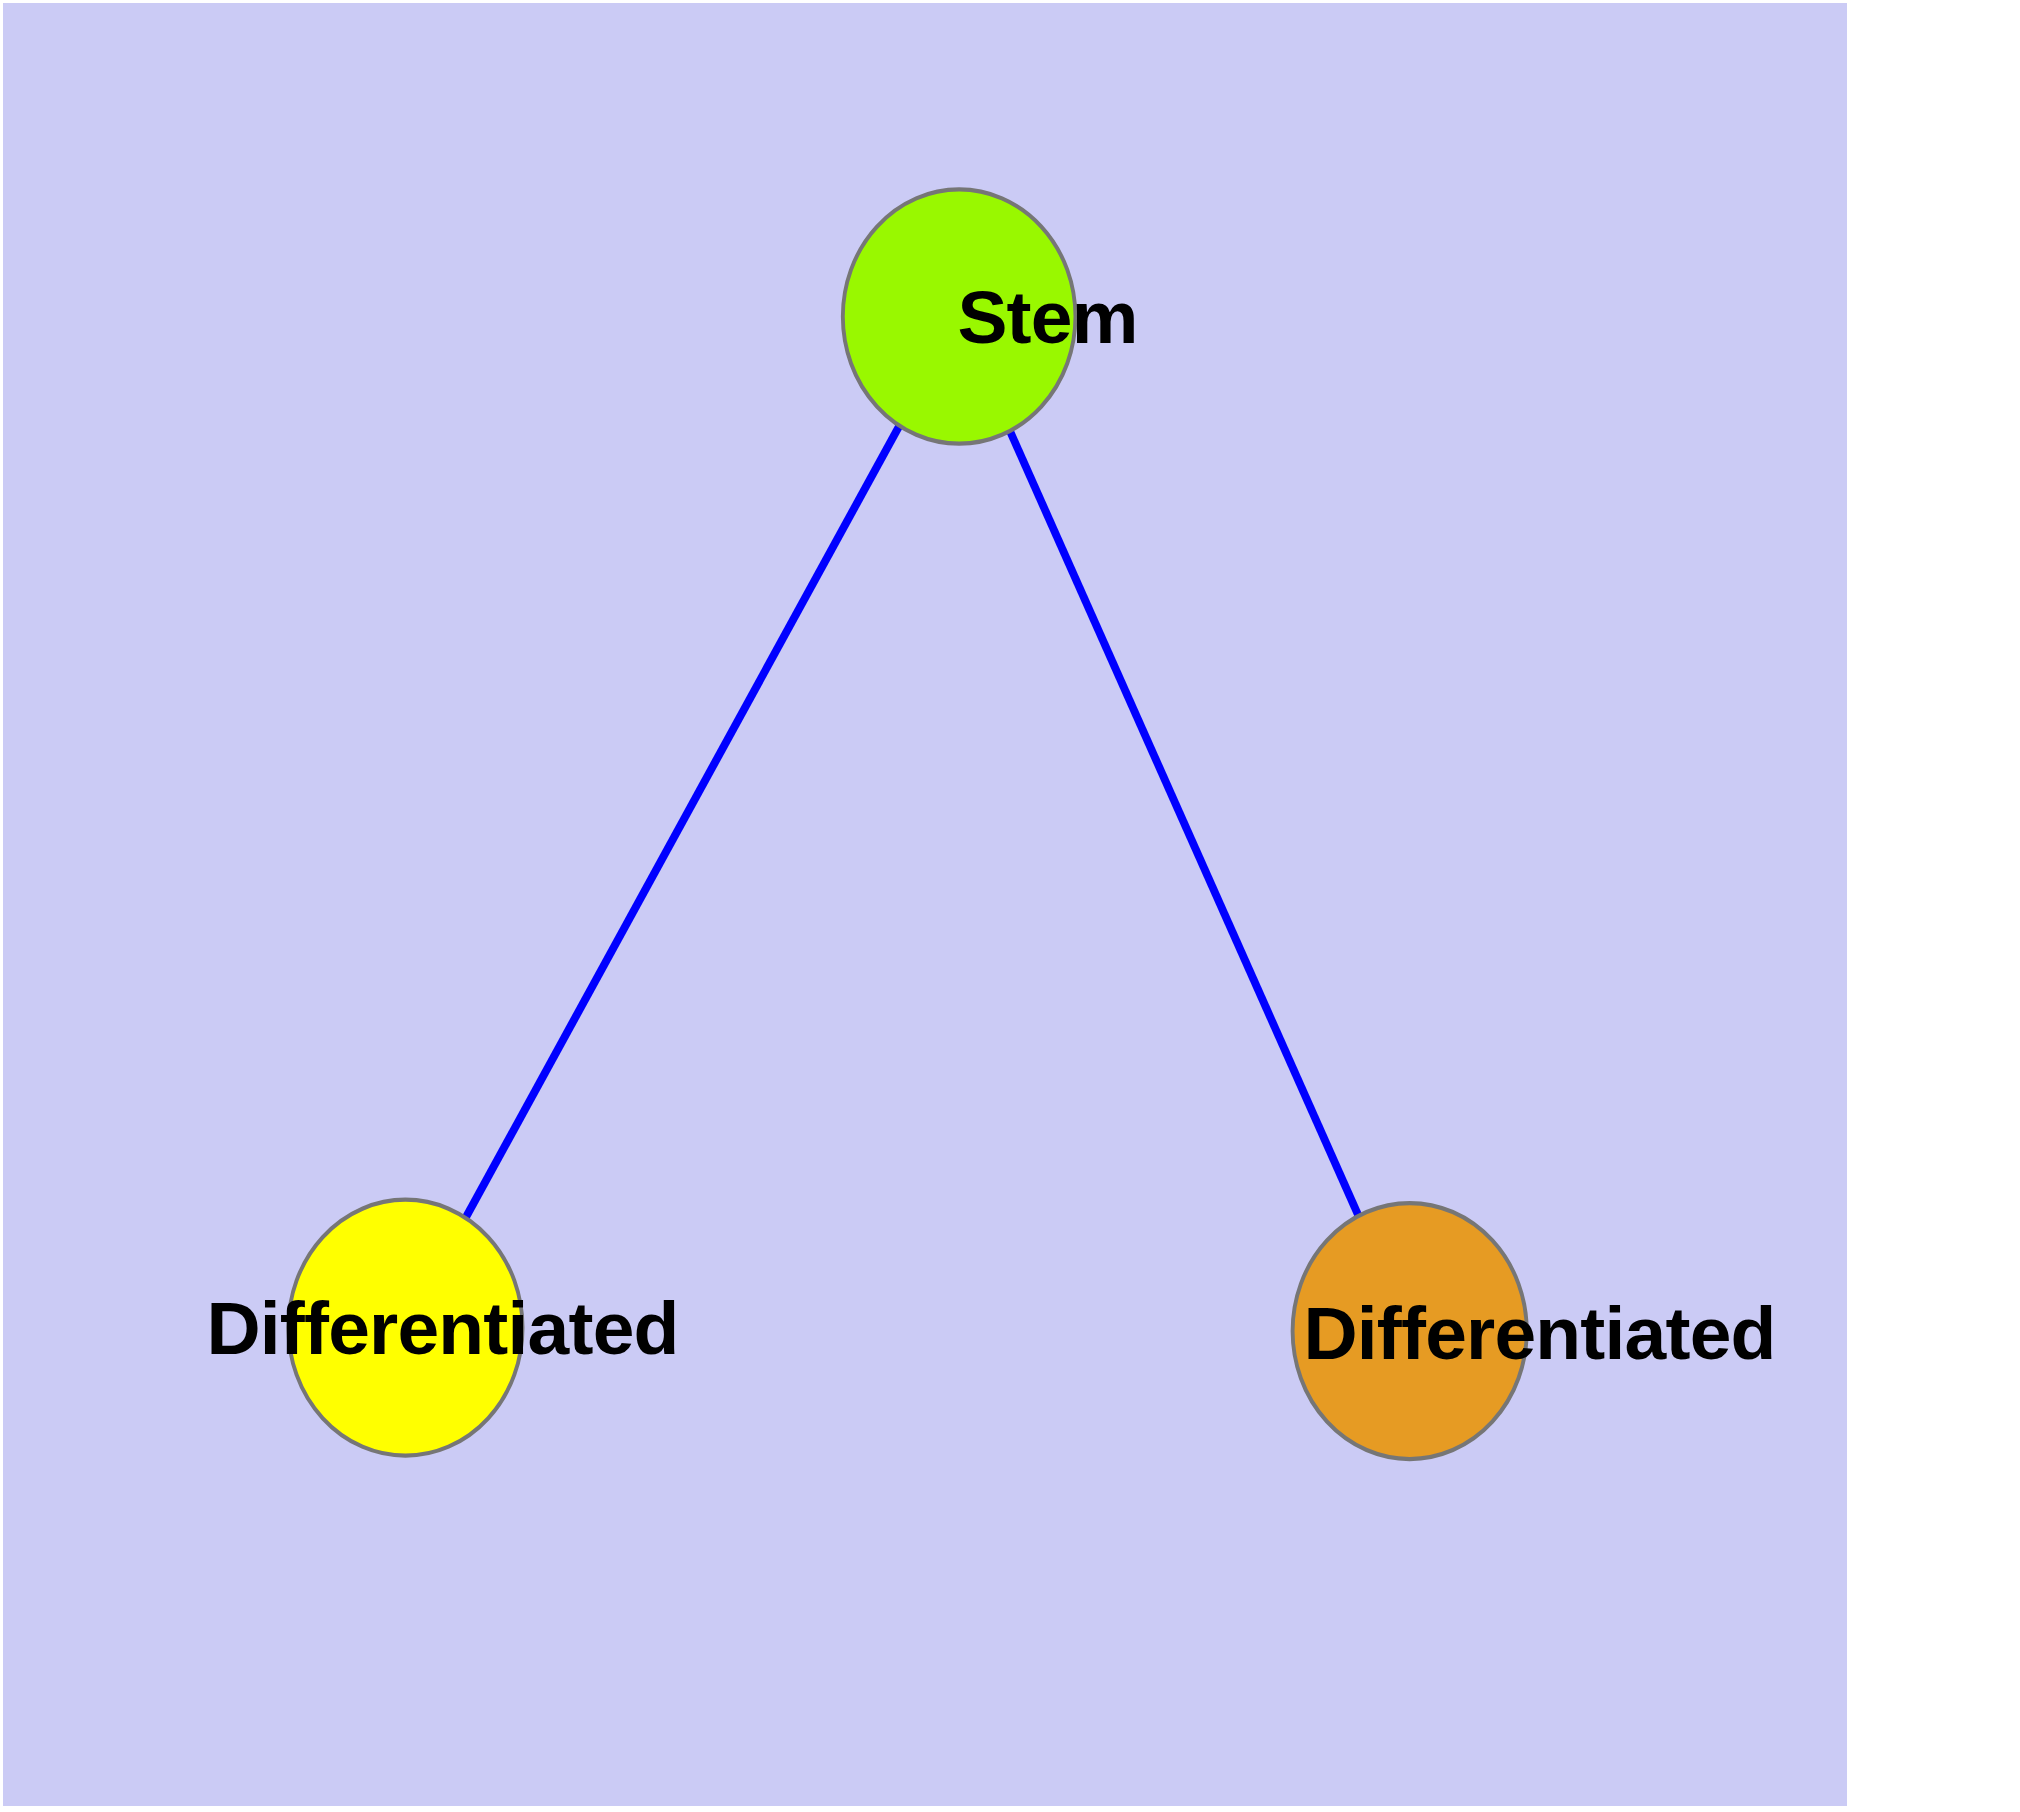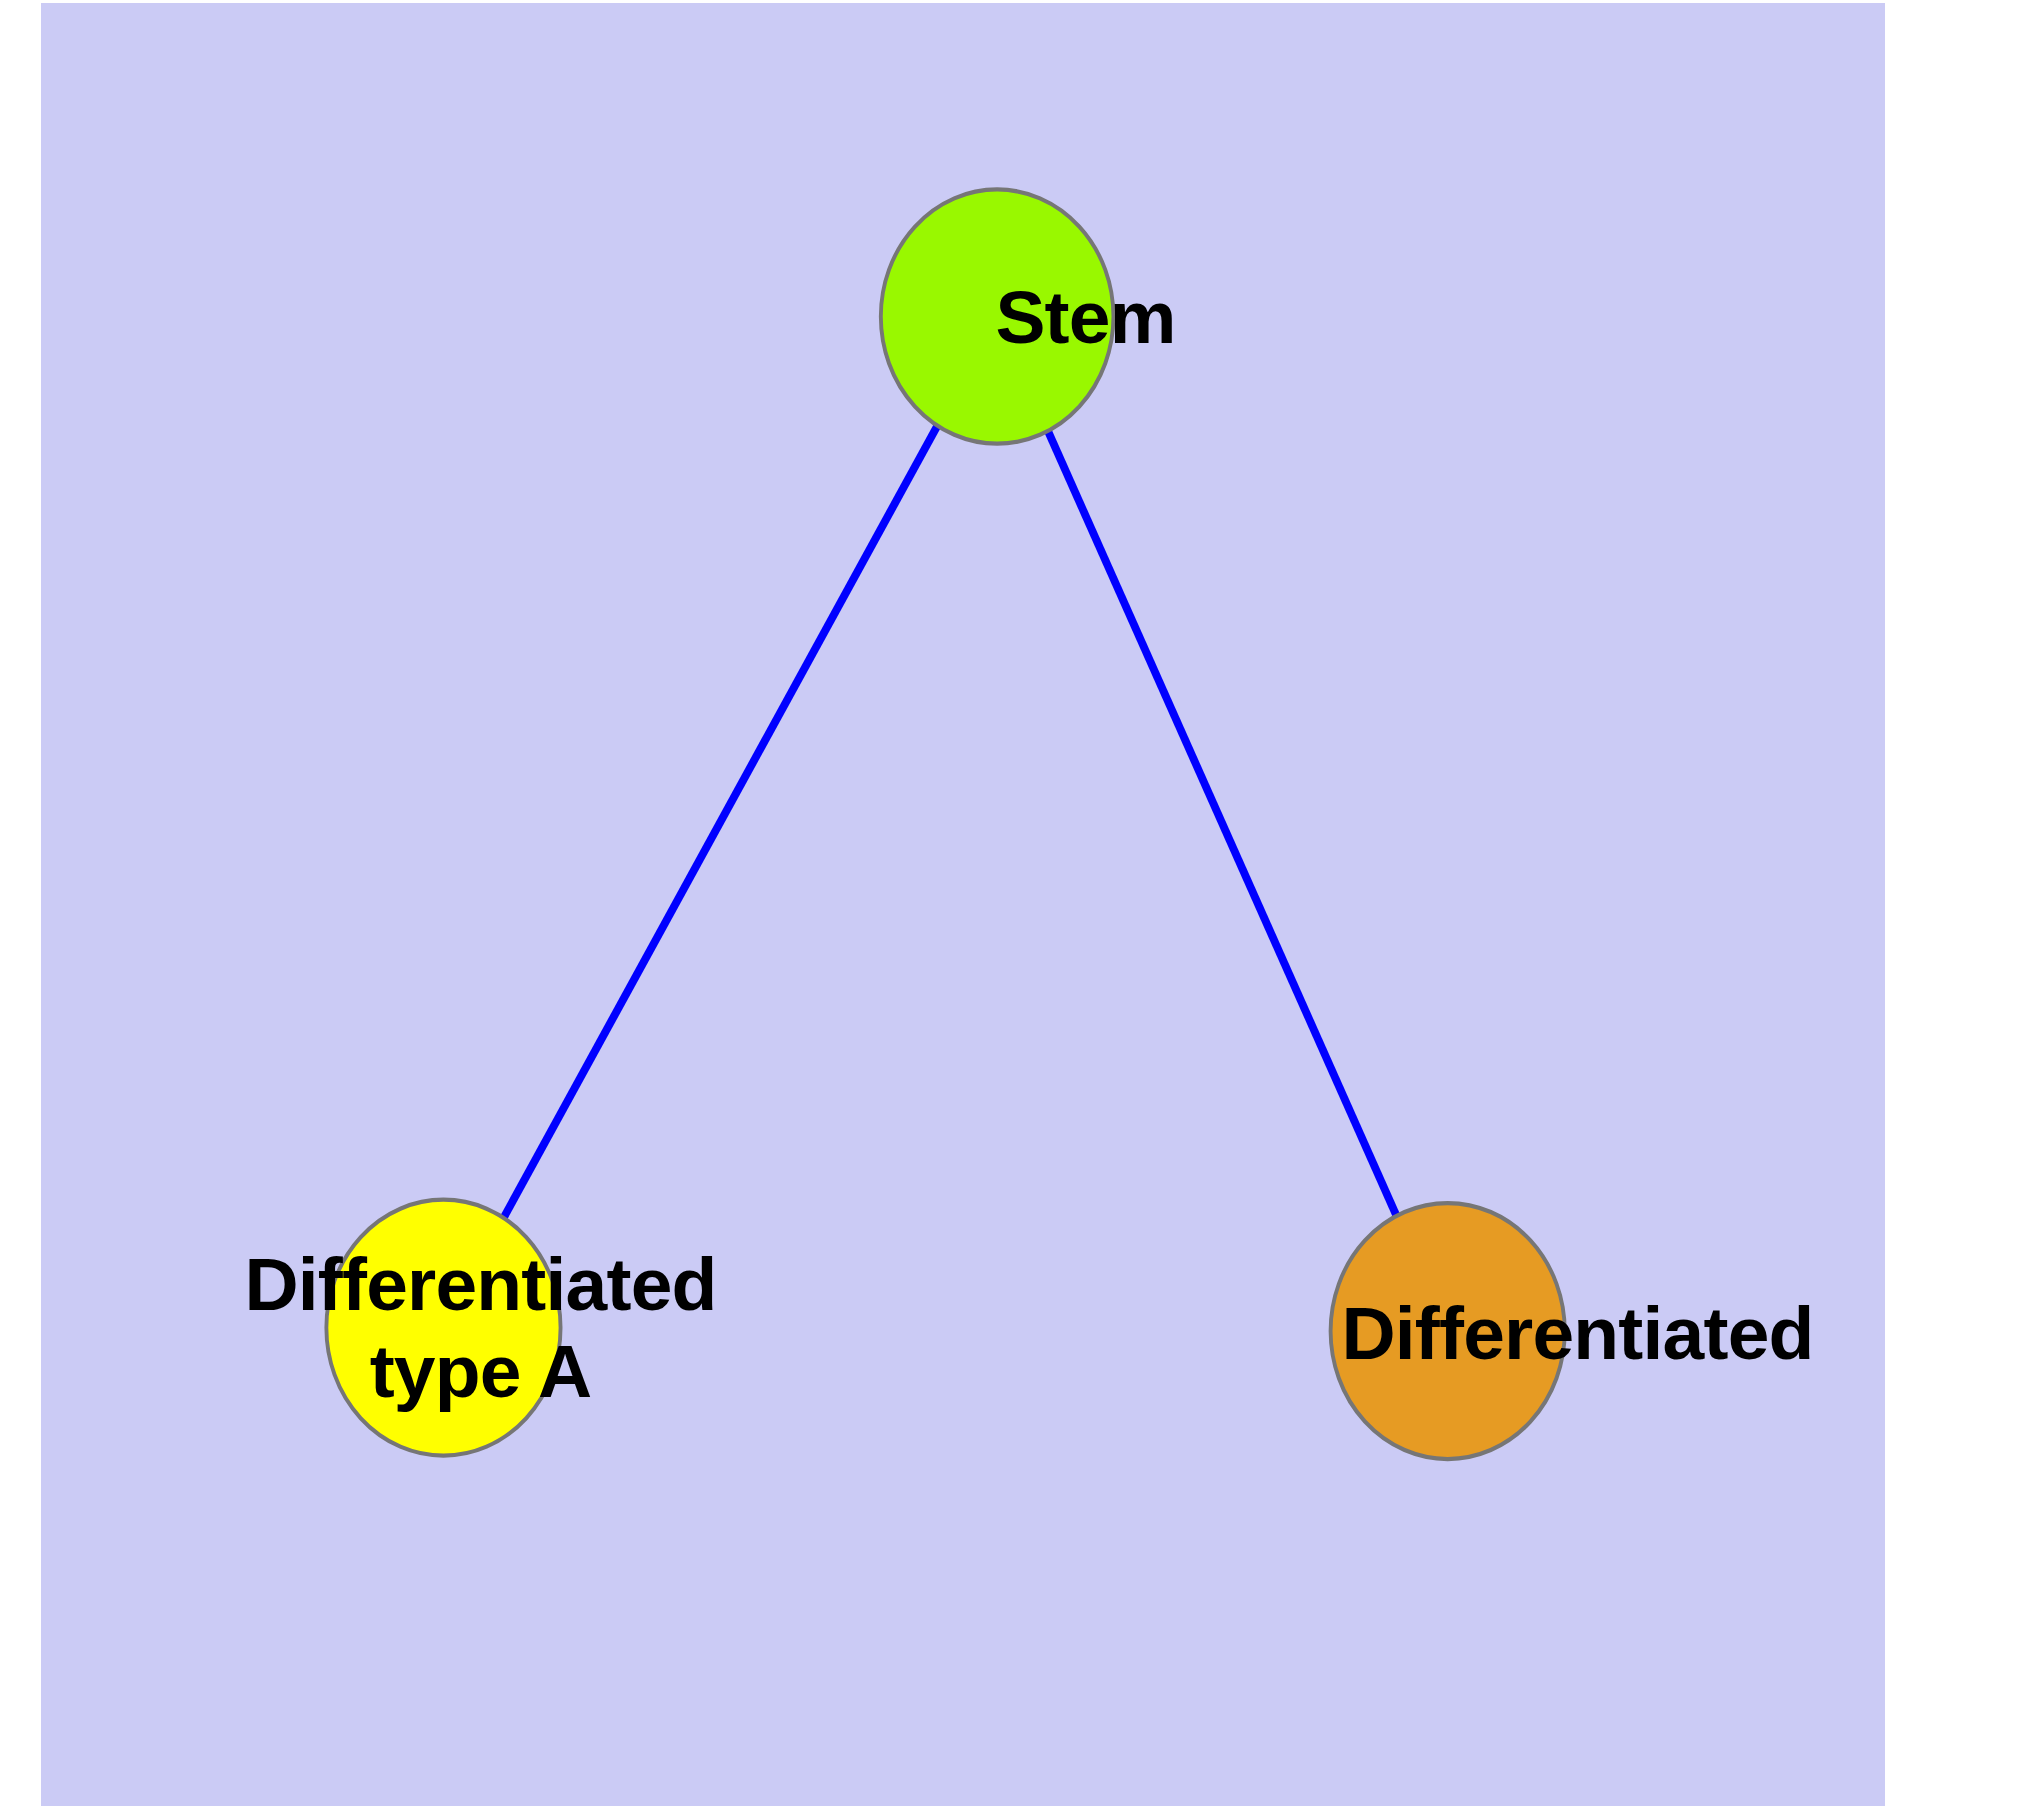--- a/index.html
+++ b/index.html
@@ -12,21 +12,20 @@
     height: 1812px;
     background: #FFFFFF;
     font-family: "Liberation Sans", sans-serif;
     overflow: hidden;
   }
   .page {
     position: relative;
     width: 1849px;
     height: 1812px;
     background: #FFFFFF;
-    margin-left: 38px;
   }
   .canvas {
     position: absolute;
     left: 2.5px;
     top: 2.5px;
     right: 1.7px;
     bottom: 6px;
     background: var(--bg);
   }
   svg.graph {
@@ -69,21 +68,20 @@
 
       <circle class="node-circle" cx="1233" cy="370" r="150" fill="#99F800" stroke="#767676"></circle>
       <circle class="node-circle" cx="519" cy="1563" r="151" fill="#FFFF00" stroke="#767676"></circle>
       <circle class="node-circle" cx="1814" cy="1567" r="151" fill="#E69B23" stroke="#767676"></circle>
     </svg>
 
     <div class="label" style="left:1045px; top:315px;">Stem</div>
 
     <div class="label" style="left:440px; top:1326px;">
       <div>Differentiated</div>
-      <div>type A</div>
     </div>
 
     <div class="label" style="left:1537px; top:1331px;">
       <div>Differentiated</div>
     </div>
 
   </div>
 </div>
 
 

